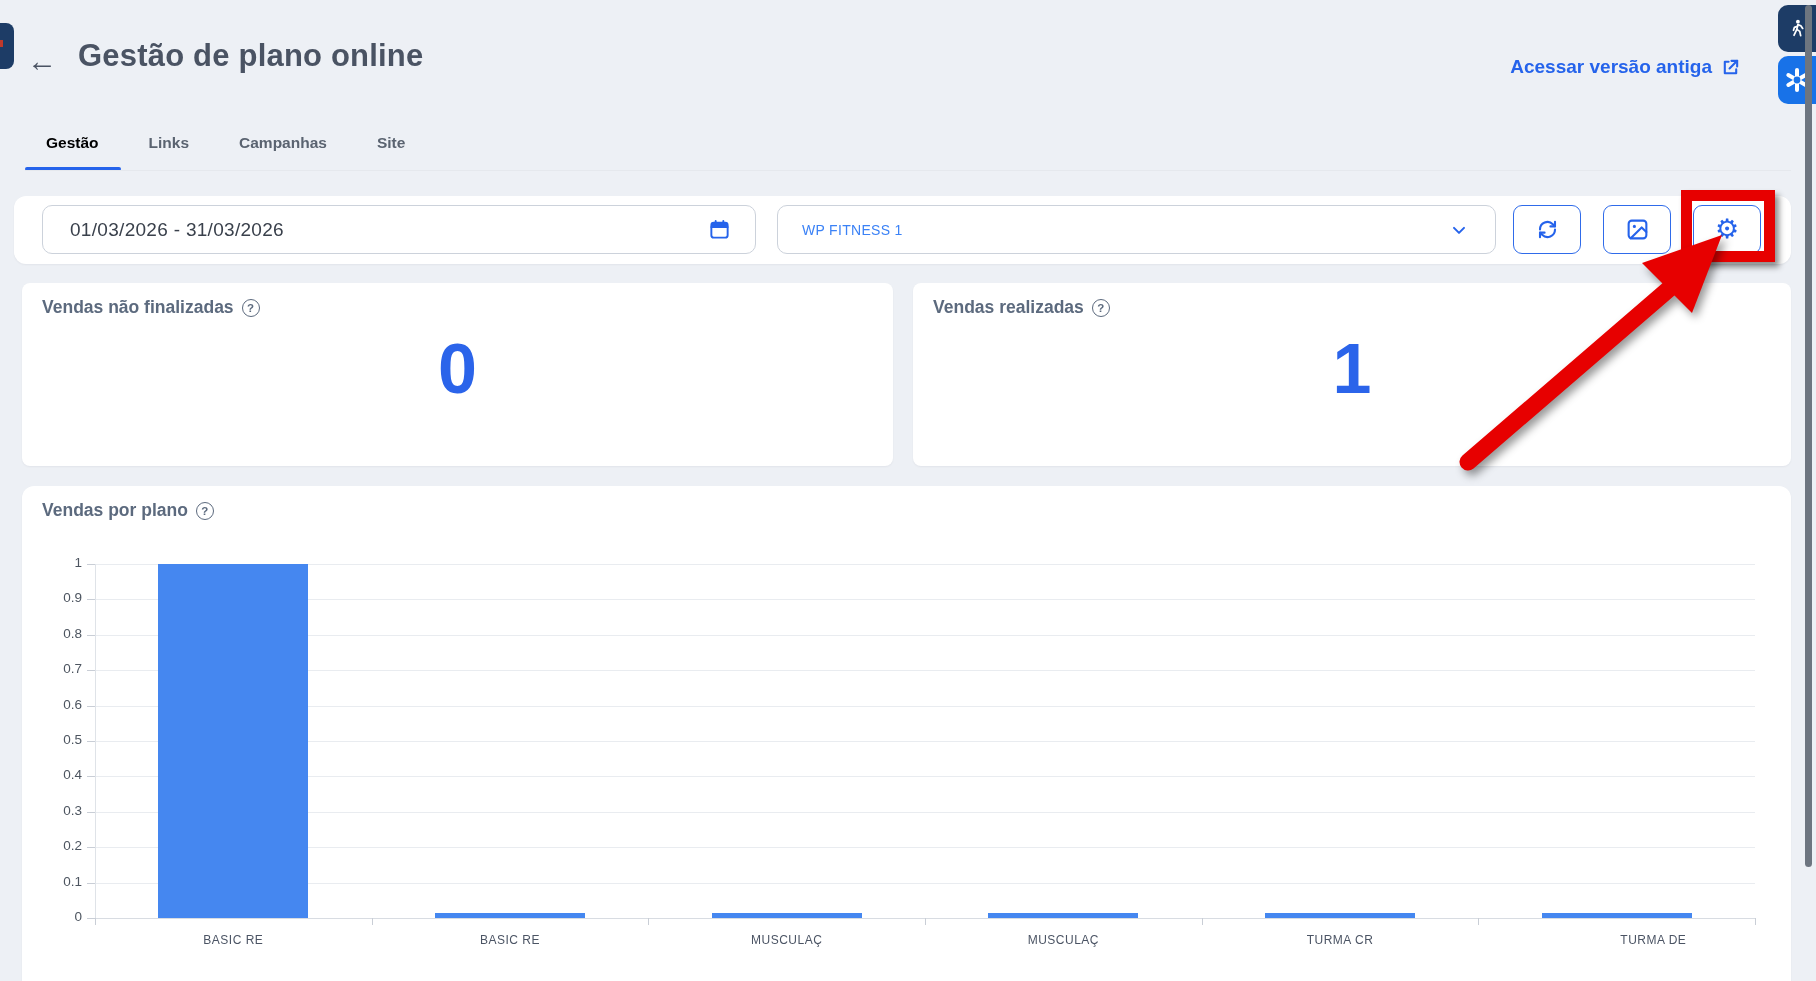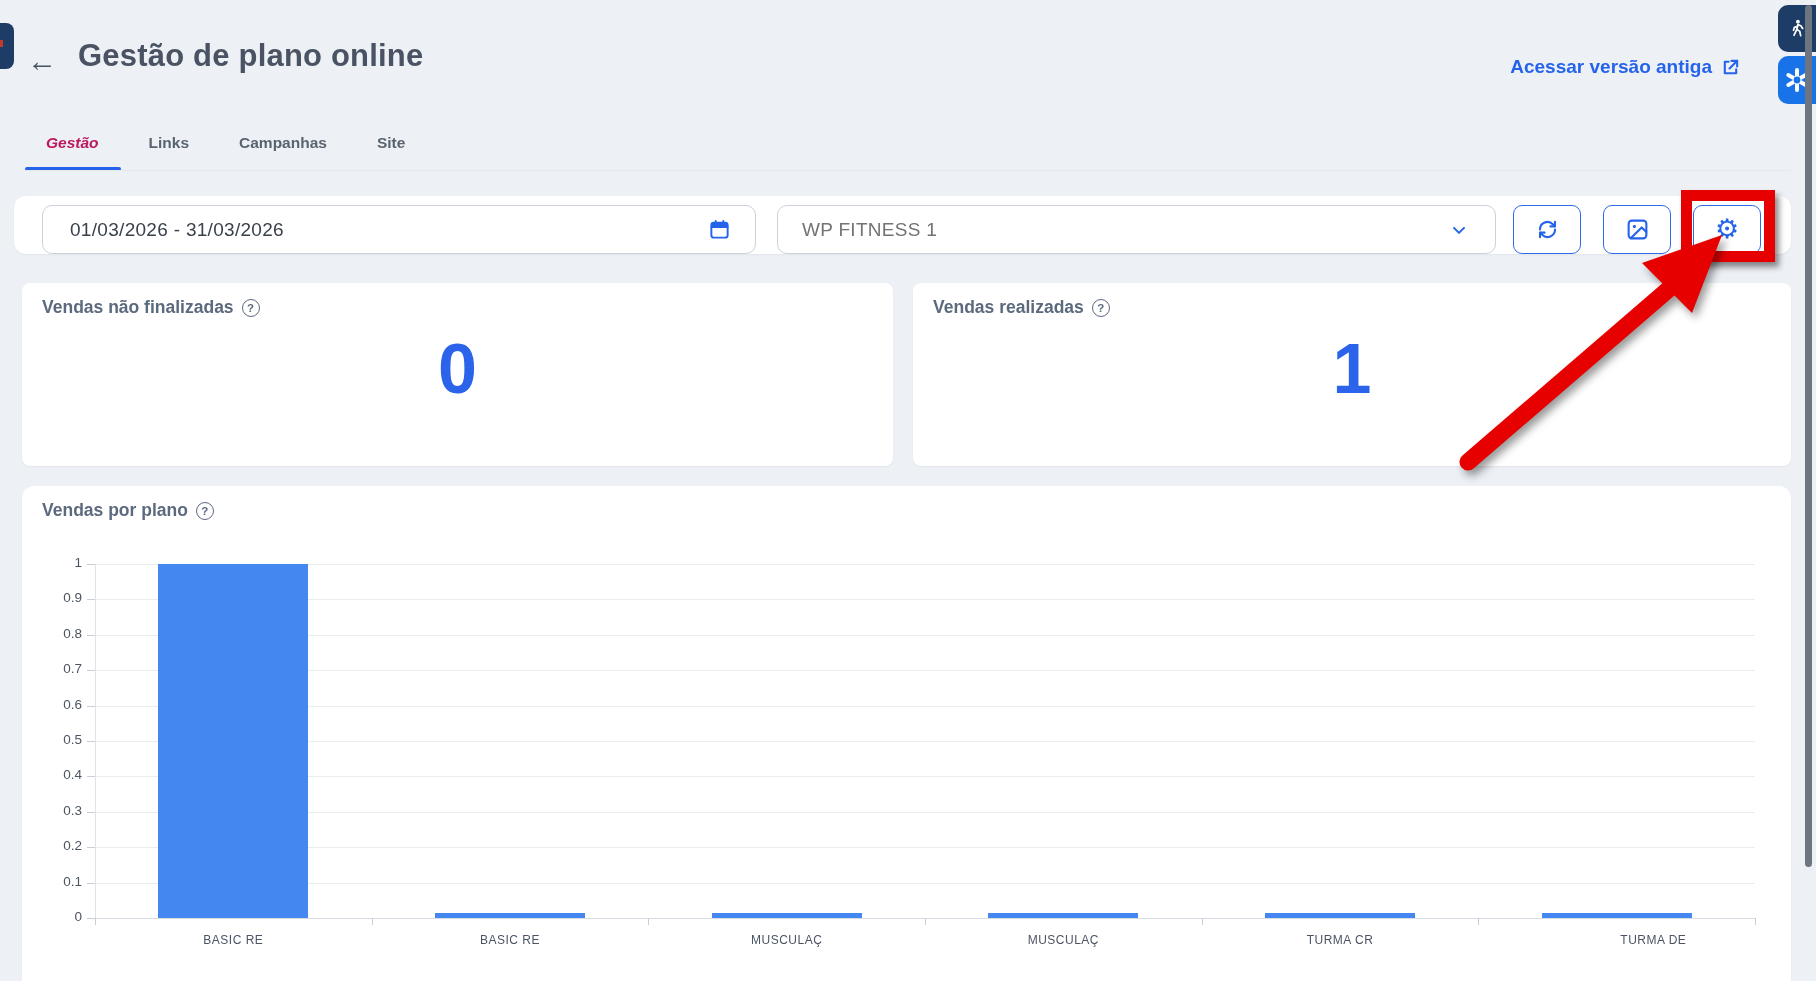--- a/index.html
+++ b/index.html
@@ -21,34 +21,34 @@
   .walk-btn { position:absolute; right:0; top:5px; width:38px; height:47px; background:#1d3c66;
               border-radius:10px 0 0 10px; display:flex; align-items:center; justify-content:center; z-index:40; cursor:pointer;}
   .gpt-btn  { position:absolute; right:0; top:56px; width:38px; height:48px; background:#1872e8;
               border-radius:10px 0 0 10px; display:flex; align-items:center; justify-content:center; z-index:40; cursor:pointer;}
   .scroll-thumb { position:absolute; right:4px; top:5px; width:7px; height:862px; background:#6d7580;
                   border-radius:4px; z-index:70; }
 
   
   .tabs { position:absolute; left:46px; top:134px; display:flex; gap:50px; }
   .tab { font-size:15.5px; font-weight:600; color:#5a6370; padding-bottom:17px; position:relative; cursor:pointer; }
-  .tab.active { color:#be185d; font-weight:700;font-style:italic; }
+  .tab.active { color:#000000; font-weight:700; }
   .tab.active::after { content:""; position:absolute; left:-21px; right:-22px; bottom:-2px; height:4px;
                        background:#2563eb; border-radius:3px; }
   .tabs-divider { position:absolute; left:25px; top:170px; width:1766px; height:1px; background:#e5e8ed; }
 
   
-  .toolbar-card { position:absolute; left:14px; top:196px; width:1777px; height:58px; background:#fff;
+  .toolbar-card { position:absolute; left:14px; top:196px; width:1777px; height:68px; background:#fff;
                   border-radius:12px; box-shadow:0 1px 2px rgba(16,24,40,.05);text-align:center; }
   .field { position:absolute; top:9px; height:49px; border:1px solid #ccd2db; border-radius:10px; background:#fff;
            display:flex; align-items:center; cursor:pointer; }
   .date-field { left:28px; width:714px; padding:0 24px 0 27px; justify-content:space-between; }
   .date-text { font-size:19px; color:#3a414c; letter-spacing:.3px; }
   .select-field { left:763px; width:719px; padding:0 26px 0 24px; justify-content:space-between; }
-  .select-text { font-size:19px; color:#737373; letter-spacing:.3px; }
+  .select-text { font-size:14px; color:#3b82f6; letter-spacing:.3px; }
   .tool-btn { position:absolute; top:9px; width:68px; height:49px; border:1.5px solid #2f6bea; border-radius:9px;
               background:#fff; display:flex; align-items:center; justify-content:center; cursor:pointer; }
   .tool-btn.refresh { left:1499px; }
   .tool-btn.image   { left:1589px; }
   .tool-btn.gear    { left:1679px; }
   .gear-glyph { font-size:27px; color:#2563eb; line-height:1; }
 
   
   .anno-rect { position:absolute; left:1681px; top:190px; width:94px; height:72px; border:11px solid #e70000;
                box-shadow:4px 5px 6px rgba(0,0,0,.45); z-index:60; pointer-events:none; }

